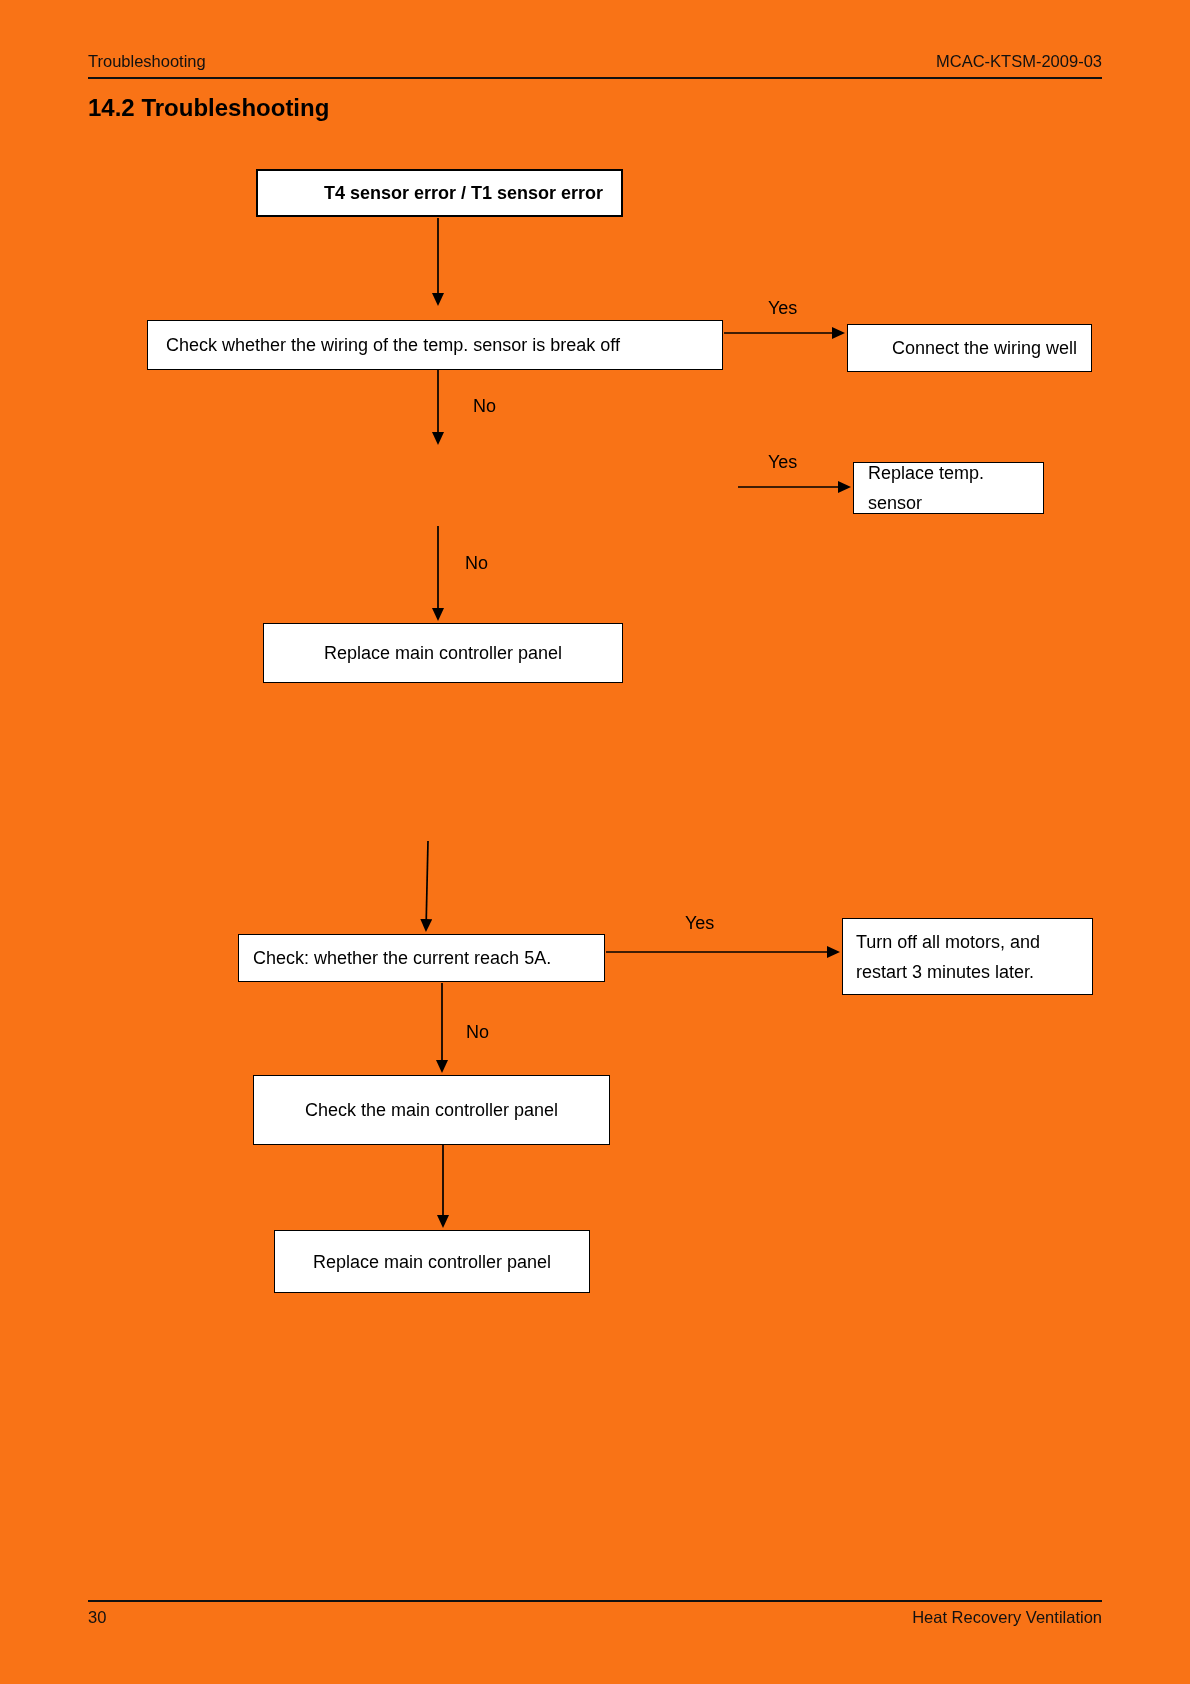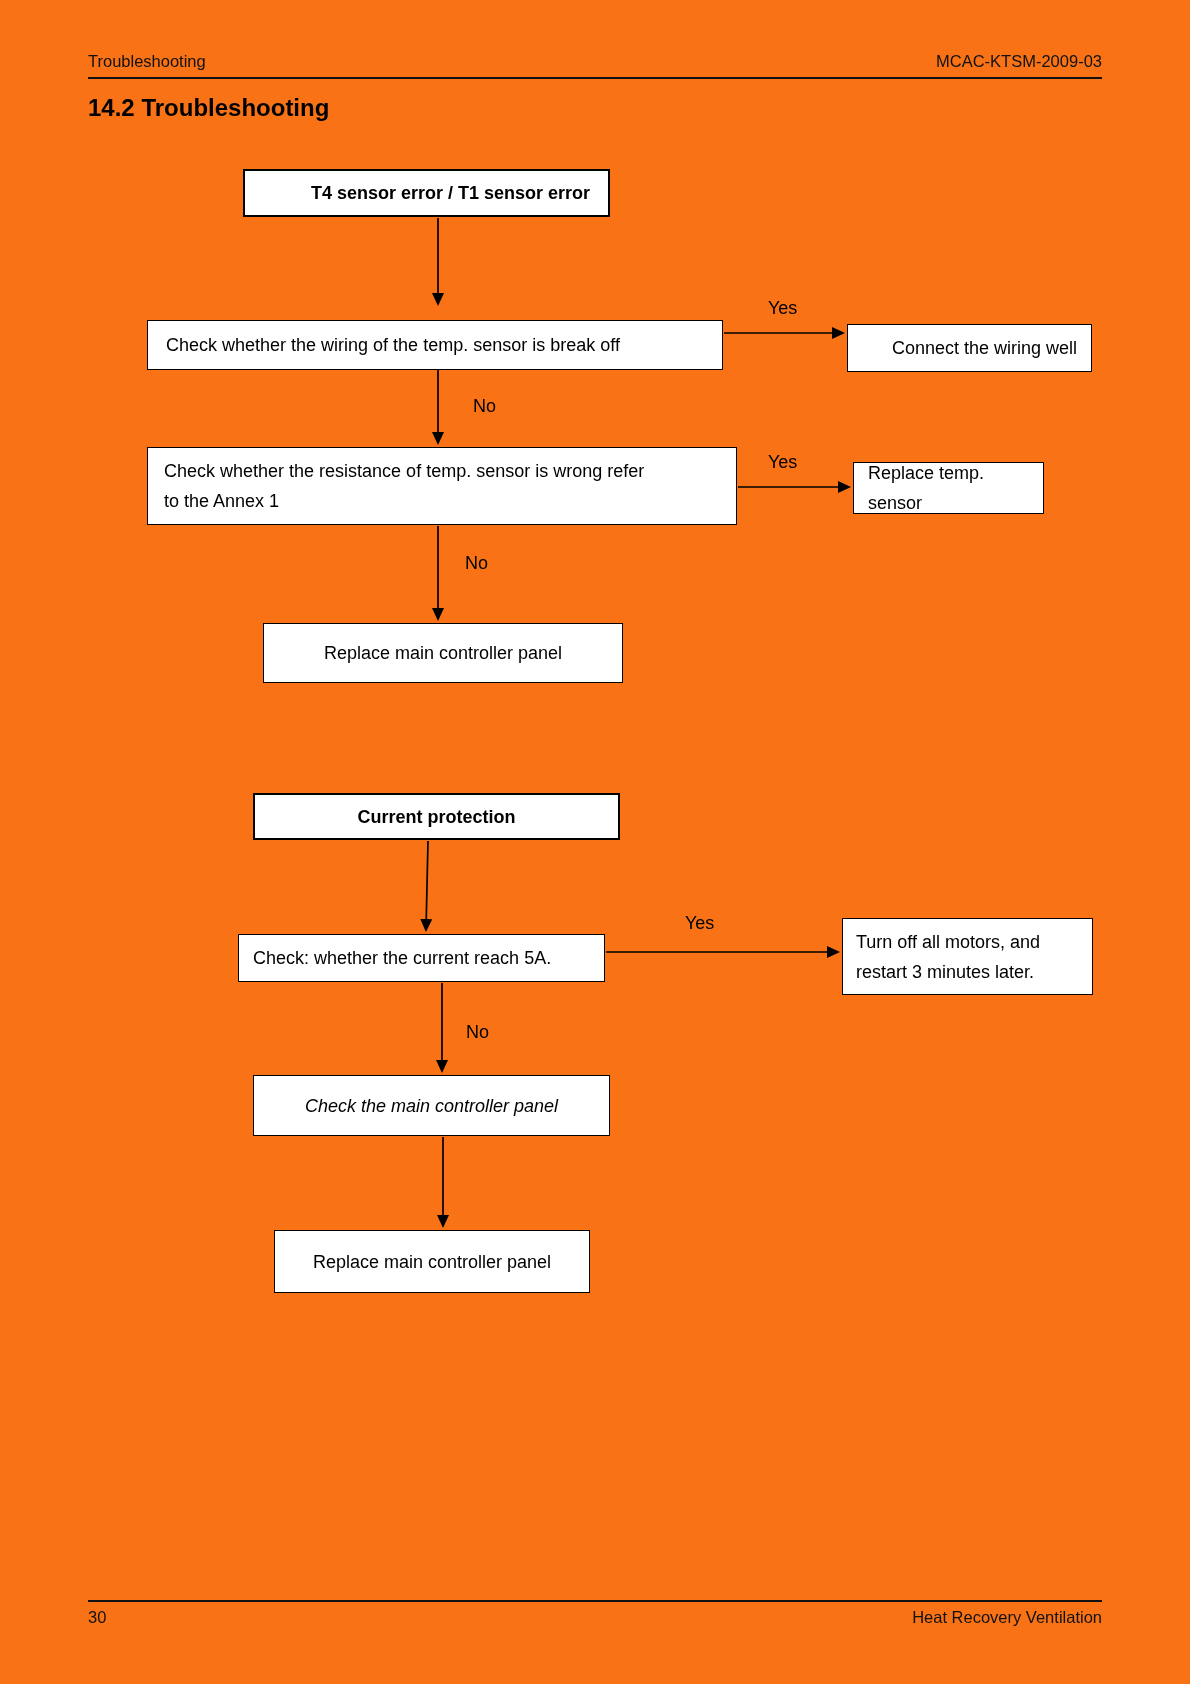--- a/index.html
+++ b/index.html
@@ -25,30 +25,30 @@
     flex-direction: column;
     justify-content: center;
     font-size: 18px;
     line-height: 30px;
     color: #000;
   }
   .fbox.start { border-width: 2px; font-weight: bold; align-items: center; text-align: center; }
   .fbox.centered { align-items: center; text-align: center; }
   .fbox.leftpad { padding-left: 18px; padding-right: 10px; margin-top: 12px; }
 
-  #box-t4-start        { left: 243px; top: 169px;  width: 367px; height: 48px; padding-left: 48px; }
+  #box-t4-start        { left: 256px; top: 169px;  width: 367px; height: 48px; padding-left: 48px; }
   #box-check-wiring    { left: 147px; top: 308px;  width: 576px; height: 50px; }
   #box-connect-wiring  { left: 847px; top: 312px;  width: 245px; height: 48px; padding-left: 44px; }
   #box-check-resist    { left: 147px; top: 447px;  width: 590px; height: 78px; padding-left: 16px; }
   #box-replace-sensor  { left: 853px; top: 462px;  width: 191px; height: 52px; padding-left: 14px; }
   #box-replace-panel-1 { left: 263px; top: 623px;  width: 360px; height: 60px; }
   #box-current-start   { left: 253px; top: 793px;  width: 367px; height: 47px; }
   #box-check-current   { left: 238px; top: 934px;  width: 367px; height: 48px; padding-left: 14px; }
   #box-turn-off        { left: 842px; top: 918px;  width: 251px; height: 77px; padding-left: 13px; justify-content: center; }
-  #box-check-panel     { left: 253px; top: 1075px; width: 357px; height: 61px; font-style: italic; }
+  #box-check-panel     { left: 253px; top: 1075px; width: 357px; height: 70px; }
   #box-replace-panel-2 { left: 274px; top: 1230px; width: 316px; height: 63px; }
 
   .branch-label { position: absolute; font-size: 18px; color: #000; white-space: nowrap; }
   #lbl-yes-1 { left: 768px; top: 298px; }
   #lbl-no-1  { left: 473px; top: 396px; }
   #lbl-yes-2 { left: 768px; top: 452px; }
   #lbl-no-2  { left: 465px; top: 553px; }
   #lbl-yes-3 { left: 685px; top: 913px; }
   #lbl-no-3  { left: 466px; top: 1022px; }
 
@@ -87,32 +87,27 @@
   </svg>
 
   <div class="fbox start" id="box-t4-start">T4 sensor error / T1 sensor error</div>
 
   <div class="fbox leftpad" id="box-check-wiring">Check whether the wiring of the temp. sensor is break off</div>
 
   <div class="branch-label" id="lbl-yes-1">Yes</div>
   <div class="fbox leftpad" id="box-connect-wiring">Connect the wiring well</div>
 
   <div class="branch-label" id="lbl-no-1">No</div>
-  <div class="fbox" id="box-check-resist">
-    <div>Check whether the resistance of temp. sensor is wrong refer</div>
-    <div>to the Annex 1</div>
-  </div>
 
   <div class="branch-label" id="lbl-yes-2">Yes</div>
   <div class="fbox" id="box-replace-sensor">Replace temp. sensor</div>
 
   <div class="branch-label" id="lbl-no-2">No</div>
   <div class="fbox centered" id="box-replace-panel-1">Replace main controller panel</div>
 
-  <div class="fbox start" id="box-current-start">Current protection</div>
 
   <div class="fbox" id="box-check-current">Check: whether the current reach 5A.</div>
 
   <div class="branch-label" id="lbl-yes-3">Yes</div>
   <div class="fbox" id="box-turn-off">
     <div>Turn off all motors, and</div>
     <div>restart 3 minutes later.</div>
   </div>
 
   <div class="branch-label" id="lbl-no-3">No</div>

